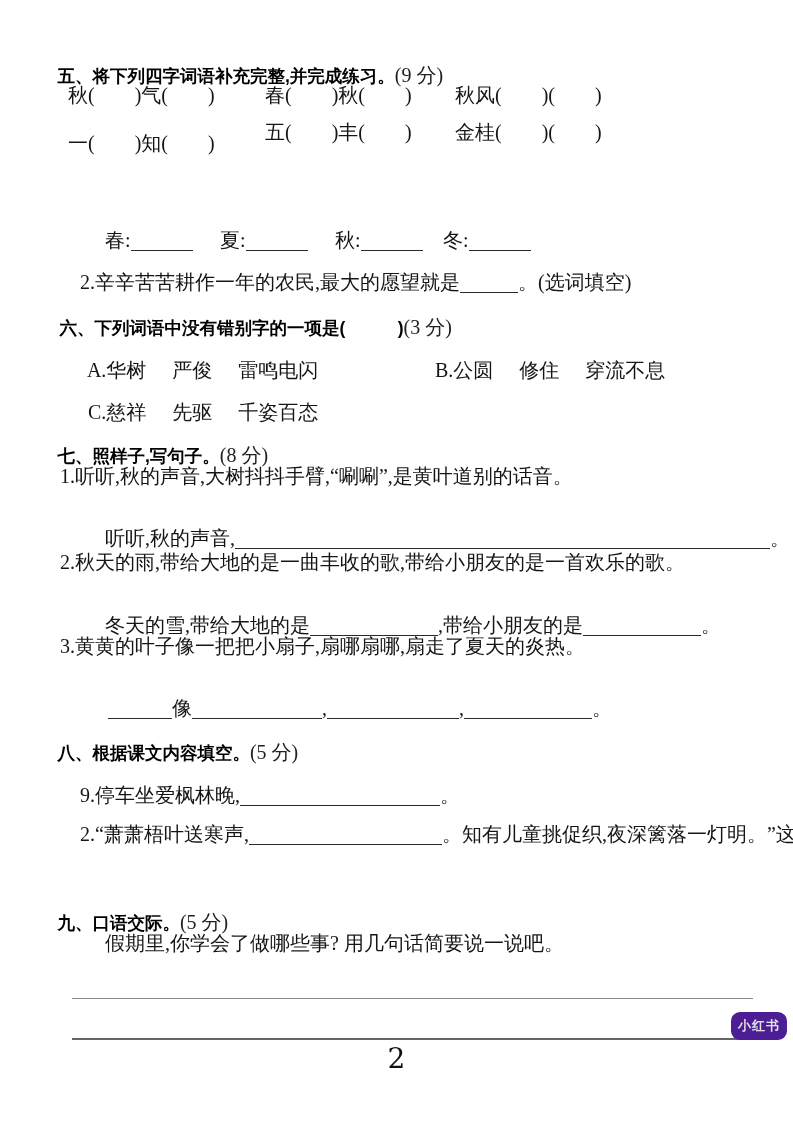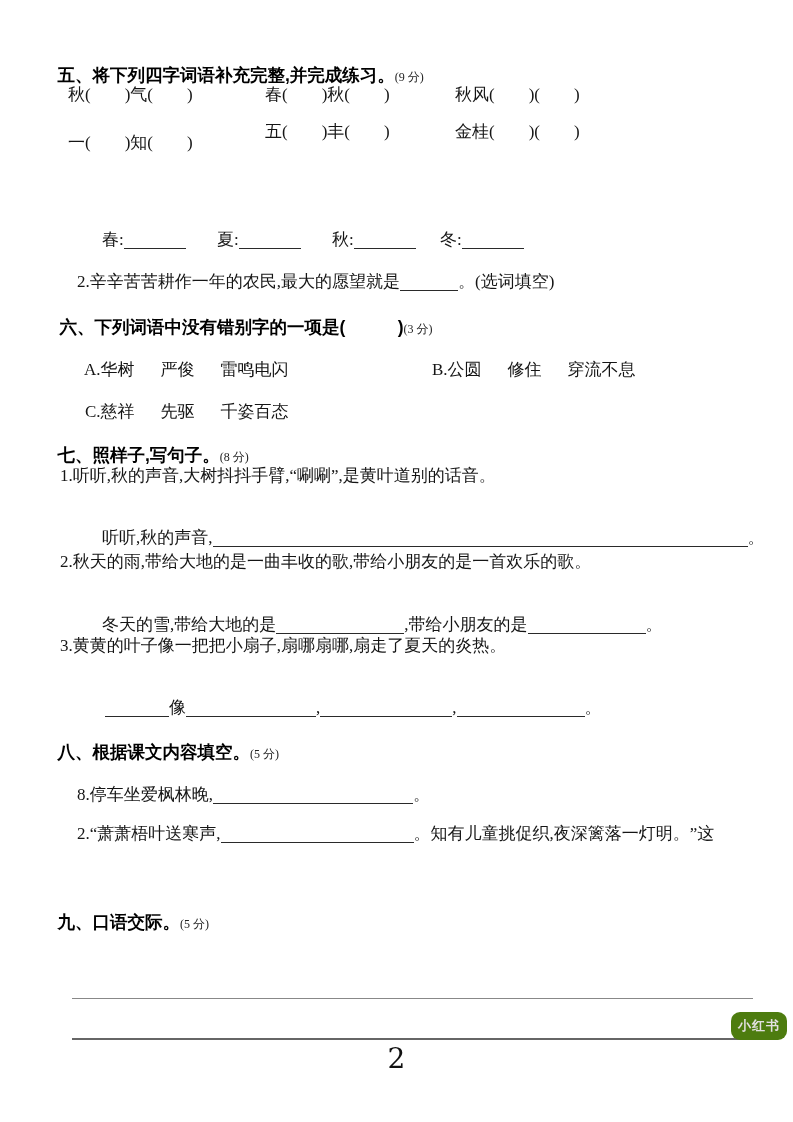--- a/index.html
+++ b/index.html
@@ -8,34 +8,34 @@
     position:relative;
     width:793px; height:1122px;
     margin:0 auto;
     background:#ffffff;
     color:#151515;
     font-family:"Liberation Serif","DejaVu Serif",serif;
     overflow:hidden;
   }
   .line {
     position:absolute;
-    font-size:17px;
+    font-size:20px;
     line-height:22px;
     white-space:pre;
   }
   .heading {
     font-family:"Liberation Sans","DejaVu Sans",sans-serif;
     font-weight:700;
     font-size:17.5px;
     color:#000;
   }
   .heading .score {
     font-family:"Liberation Serif","DejaVu Serif",serif;
     font-weight:400;
-    font-size:12px;
+    font-size:20px;
     color:#222;
   }
   .blank {
     display:inline-block;
     height:15px;
     border-bottom:1.2px solid #2a2a2a;
     vertical-align:-4px;
   }
   .opt { margin-right:26px; }
   .ansline {
@@ -51,21 +51,21 @@
     text-align:center;
     font-family:"DejaVu Serif","Liberation Serif",serif;
     font-size:28px;
     color:#111;
   }
   .watermark {
     position:absolute;
     top:1012px; right:6px;
     padding:5px 7px;
     border-radius:9px;
-    background:#4d7c0f;
+    background:#4c1d95;
     color:#e2e0e0;
     font-family:"Liberation Sans","DejaVu Sans",sans-serif;
     font-size:13px;
     font-weight:700;
     letter-spacing:1px;
   }
 </style>
 </head>
 <body>
 
@@ -131,31 +131,32 @@
   <div class="line" style="left:60px; top:635px;">3.黄黄的叶子像一把把小扇子,扇哪扇哪,扇走了夏天的炎热。</div>
   <div class="line" style="left:88px; top:675px;">
     <span class="blank" style="width:64px;"></span><span>像</span><span class="blank" style="width:130px;"></span><span>,</span><span class="blank" style="width:132px;"></span><span>,</span><span class="blank" style="width:128px;"></span><span>。</span>
   </div>
 
   <div class="line heading" style="left:38px; top:719px;">
     <span>八、根据课文内容填空。</span><span class="score">(5 分)</span>
   </div>
 
   <div class="line" style="left:60px; top:762px;">
-    <span>8.停车坐爱枫林晚,</span><span class="blank" style="width:200px;"></span><span>。</span>
+    <span>9.停车坐爱枫林晚,</span><span class="blank" style="width:200px;"></span><span>。</span>
   </div>
 
   <div class="line" style="left:60px; top:801px;">
     <span>2.“萧萧梧叶送寒声,</span><span class="blank" style="width:193px;"></span><span>。知有儿童挑促织,夜深篱落一灯明。”这</span>
   </div>
 
   <div class="line heading" style="left:38px; top:889px;">
     <span>九、口语交际。</span><span class="score">(5 分)</span>
   </div>
 
+  <div class="line" style="left:105px; top:932px;">假期里,你学会了做哪些事? 用几句话简要说一说吧。</div>
 
   <div class="ansline" style="top:998px;"></div>
   <div class="ansline thick" style="top:1038px;"></div>
 
   <div class="watermark">小红书</div>
 
   <div class="pagenum">2</div>
 
 </div>
 

